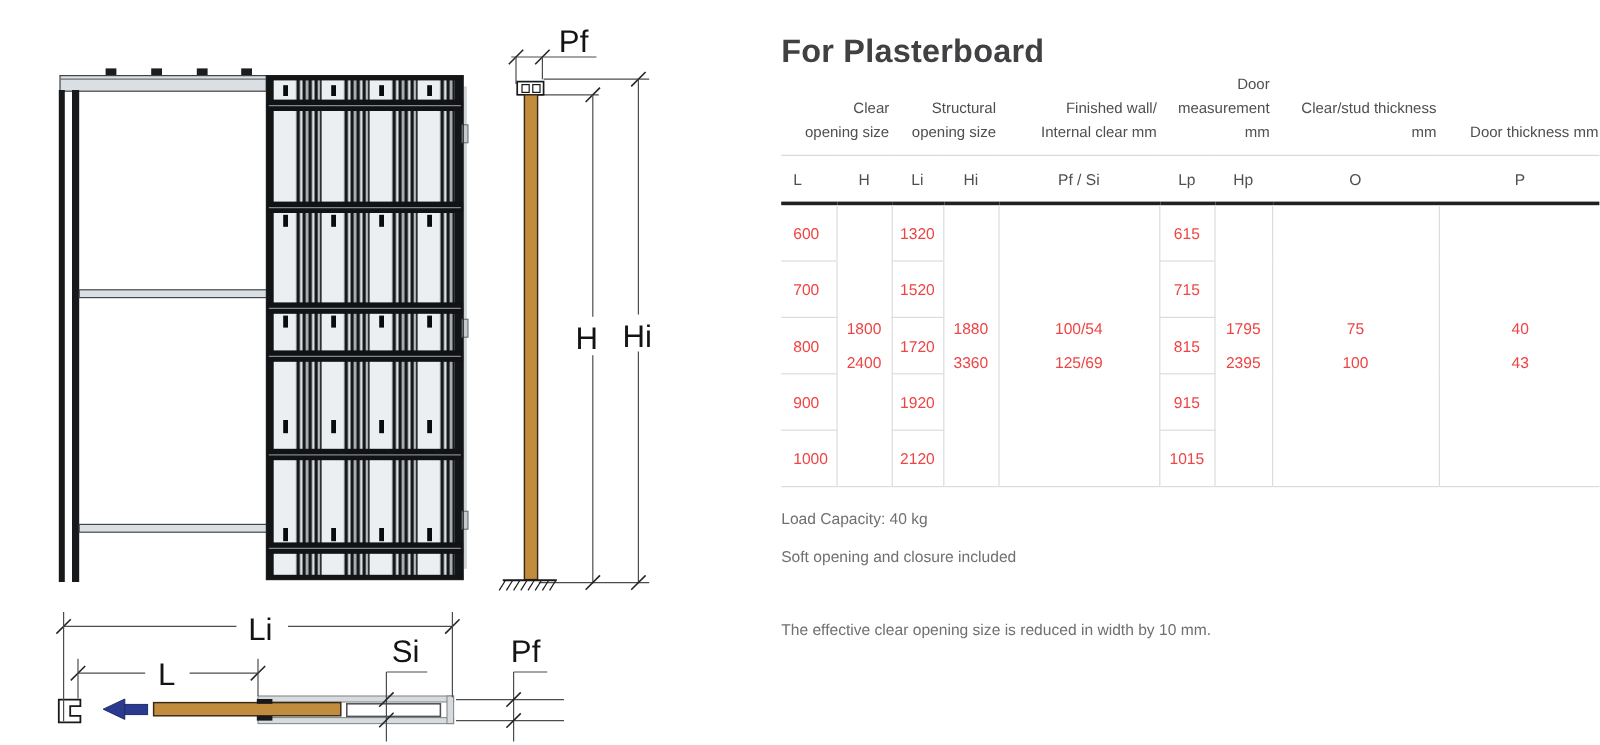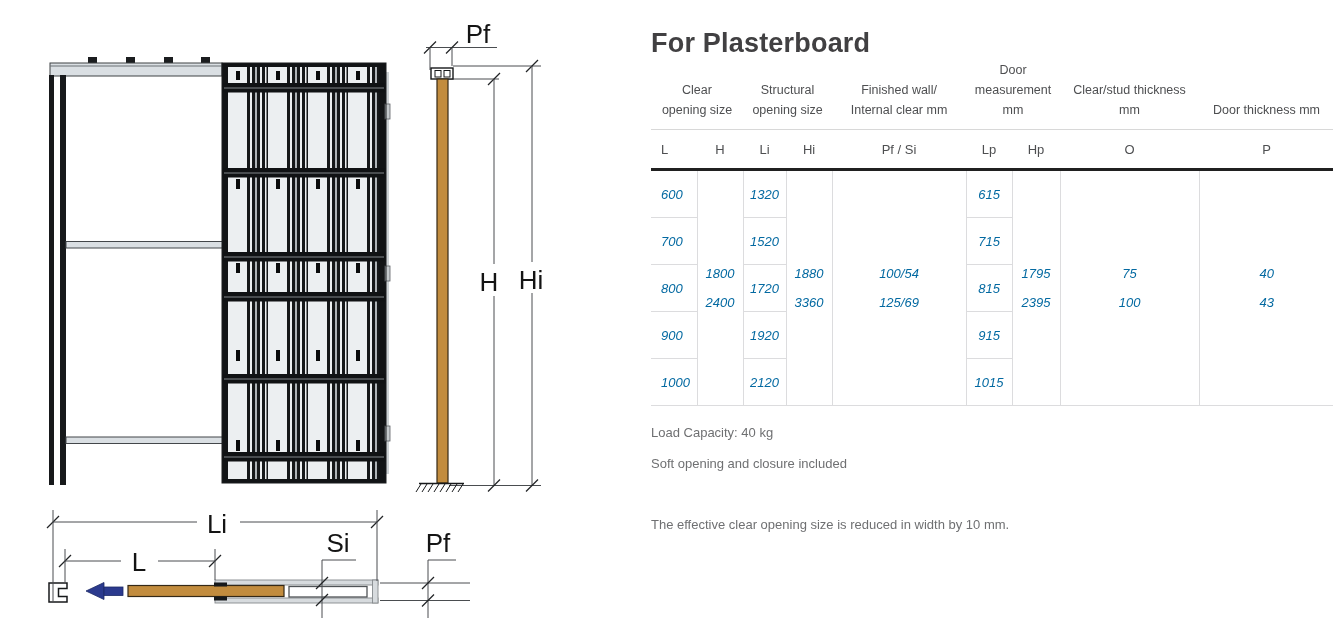--- a/index.html
+++ b/index.html
@@ -11,27 +11,27 @@
   svg .tk{stroke:#222426;stroke-width:1.3;}
   svg .lbl{font-family:"Liberation Sans",sans-serif;font-size:26px;fill:#141414;}
   
   #spec{position:absolute;left:651px;top:0;width:682px;color:#58595b;}
   #spec .title{position:absolute;left:0;top:28px;margin:0;font-size:27px;font-weight:bold;
                color:#414042;letter-spacing:.2px;white-space:nowrap;}
   table.spec{position:absolute;left:0;top:46px;width:683px;border-collapse:collapse;
              table-layout:fixed;border-bottom:1px solid #dcdcde;}
   table.spec th,table.spec td{font-weight:normal;}
   thead tr.groups th{vertical-align:bottom;padding:0 2px 9px;font-size:12.5px;line-height:20px;
-                     color:#4e4f51;text-align:center;border-bottom:1px solid #d8d8d8;height:74px;}
+                     color:#4e4f51;text-align:right;border-bottom:1px solid #d8d8d8;height:74px;}
   thead tr.groups th span{display:block;}
   thead tr.subs th{height:34px;vertical-align:middle;font-size:13px;color:#4e4f51;
                    text-align:center;border-bottom:3px solid #202020;padding:2px;}
   thead tr.subs th.cl{text-align:left;padding-left:10px;}
-  tbody td{height:46px;font-size:13px;color:#0369a1;text-align:center;
-           border-left:1px solid #dcdcde;padding:0 2px;font-style:italic;}
+  tbody td{height:46px;font-size:13px;color:#ef4444;text-align:center;
+           border-left:1px solid #dcdcde;padding:0 2px;}
   tbody td.cl{border-left:none;text-align:left;padding-left:10px;}
   tbody td.seg{border-bottom:1px solid #dcdcde;}
   tbody td.merged span{display:block;line-height:29px;}
   #spec .note{position:absolute;left:0;font-size:13px;color:#6f7072;white-space:nowrap;}
   #note1{top:412px;} #note2{top:443px;} #note3{top:504px;}
 </style>
 </head>
 <body>
 
 <div id="stage">

